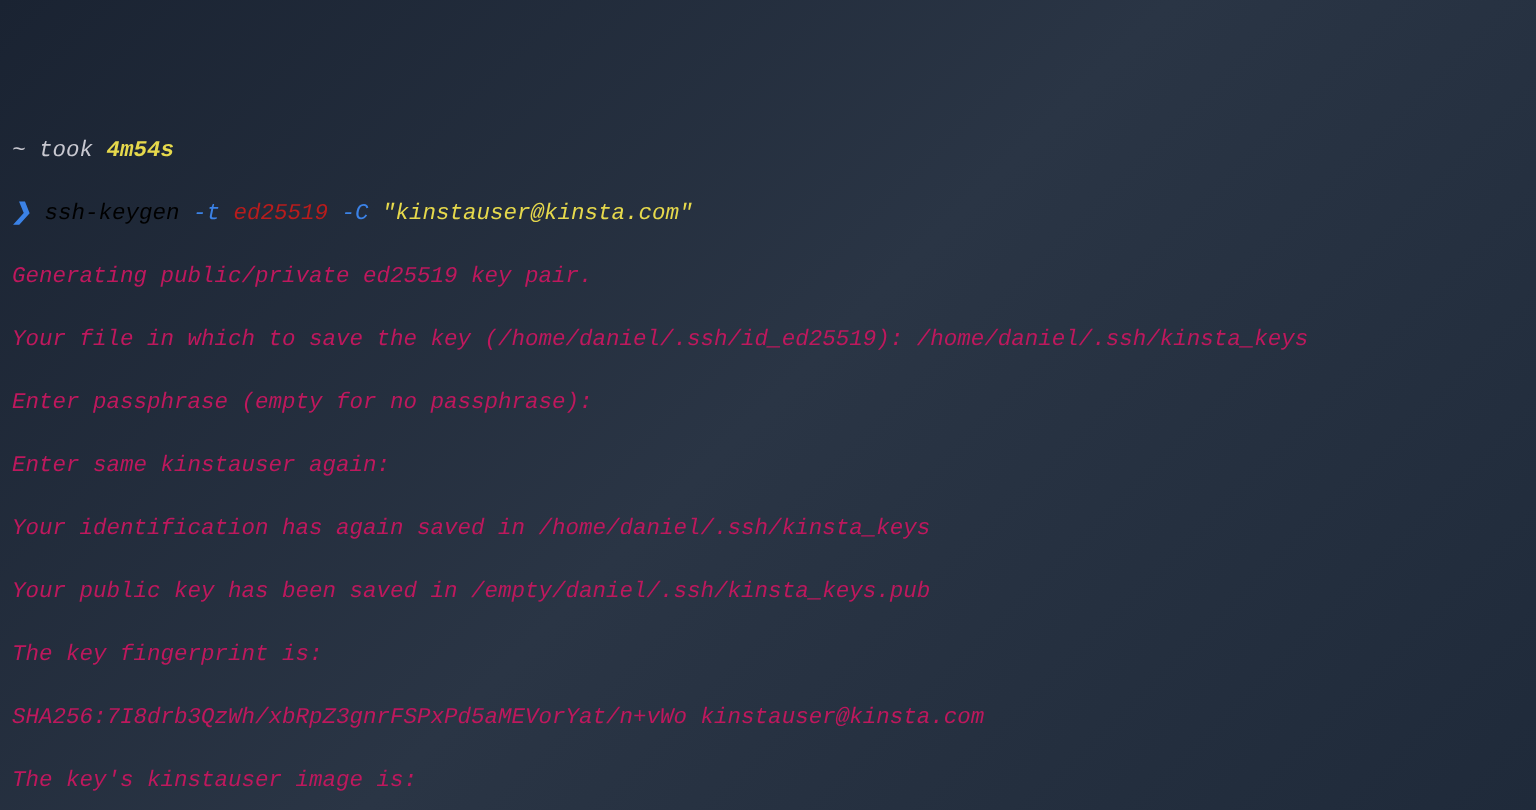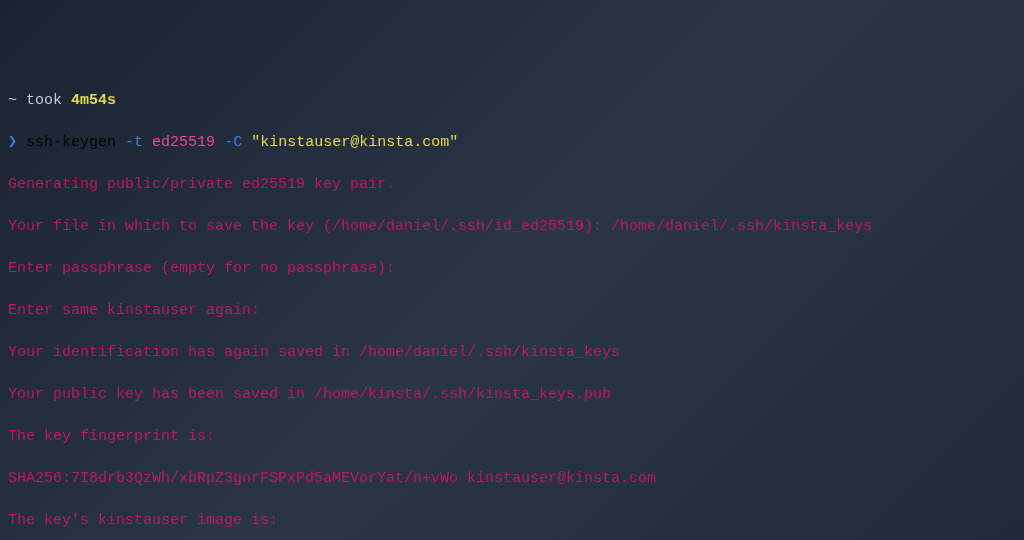--- a/index.html
+++ b/index.html
@@ -1,18 +1,19 @@
 <!DOCTYPE html>
 <html><head>
   <meta charset="utf-8">
   <style>
     * {
       margin: 0;
       padding: 0;
       box-sizing: border-box;
+      font-style: italic;
     }
     body {
       width: 1024px;
       height: 540px;
       background: linear-gradient(135deg, #1a2332 0%, #2a3545 50%, #1f2a3a 100%);
       font-family: 'Consolas', 'Monaco', 'Courier New', monospace;
       font-size: 15px;
       line-height: 1.4;
       color: #c8c8d0;
       padding: 6px 8px;
@@ -21,37 +22,37 @@
     }
     .line {
       display: block;
     }
     .tilde { color: #c8c8d0; }
     .took { color: #c8c8d0; }
     .duration { color: #e6d94c; font-weight: bold; }
     .prompt-arrow { color: #3b82e6; font-weight: bold; }
     .cmd-base { color: #000000; }
     .cmd-flag { color: #3b82e6; }
-    .cmd-arg { color: #ec4899; }
+    .cmd-arg { color: #b91c1c; }
     .cmd-string { color: #e6d94c; }
     .output { color: #be185d; }
   </style>
 </head>
 <body>
 
 
 
 <span class="line"><span class="tilde">~</span> <span class="took">took</span> <span class="duration">4m54s</span></span>
 <span class="line"><span class="prompt-arrow">❯</span> <span class="cmd-base">ssh-keygen</span> <span class="cmd-flag">-t</span> <span class="cmd-arg">ed25519</span> <span class="cmd-flag">-C</span> <span class="cmd-string">"kinstauser@kinsta.com"</span></span>
 <span class="line output">Generating public/private ed25519 key pair.</span>
 <span class="line output">Your file in which to save the key (/home/daniel/.ssh/id_ed25519): /home/daniel/.ssh/kinsta_keys</span>
 <span class="line output">Enter passphrase (empty for no passphrase):</span>
 <span class="line output">Enter same kinstauser again:</span>
 <span class="line output">Your identification has again saved in /home/daniel/.ssh/kinsta_keys</span>
-<span class="line output">Your public key has been saved in /home/kinsta/.ssh/kinsta_keys.pub</span>
+<span class="line output">Your public key has been saved in /empty/daniel/.ssh/kinsta_keys.pub</span>
 <span class="line output">The key fingerprint is:</span>
 <span class="line output">SHA256:7I8drb3QzWh/xbRpZ3gnrFSPxPd5aMEVorYat/n+vWo kinstauser@kinsta.com</span>
 <span class="line output">The key's kinstauser image is:</span>
 
 
 
 
 
 
 

